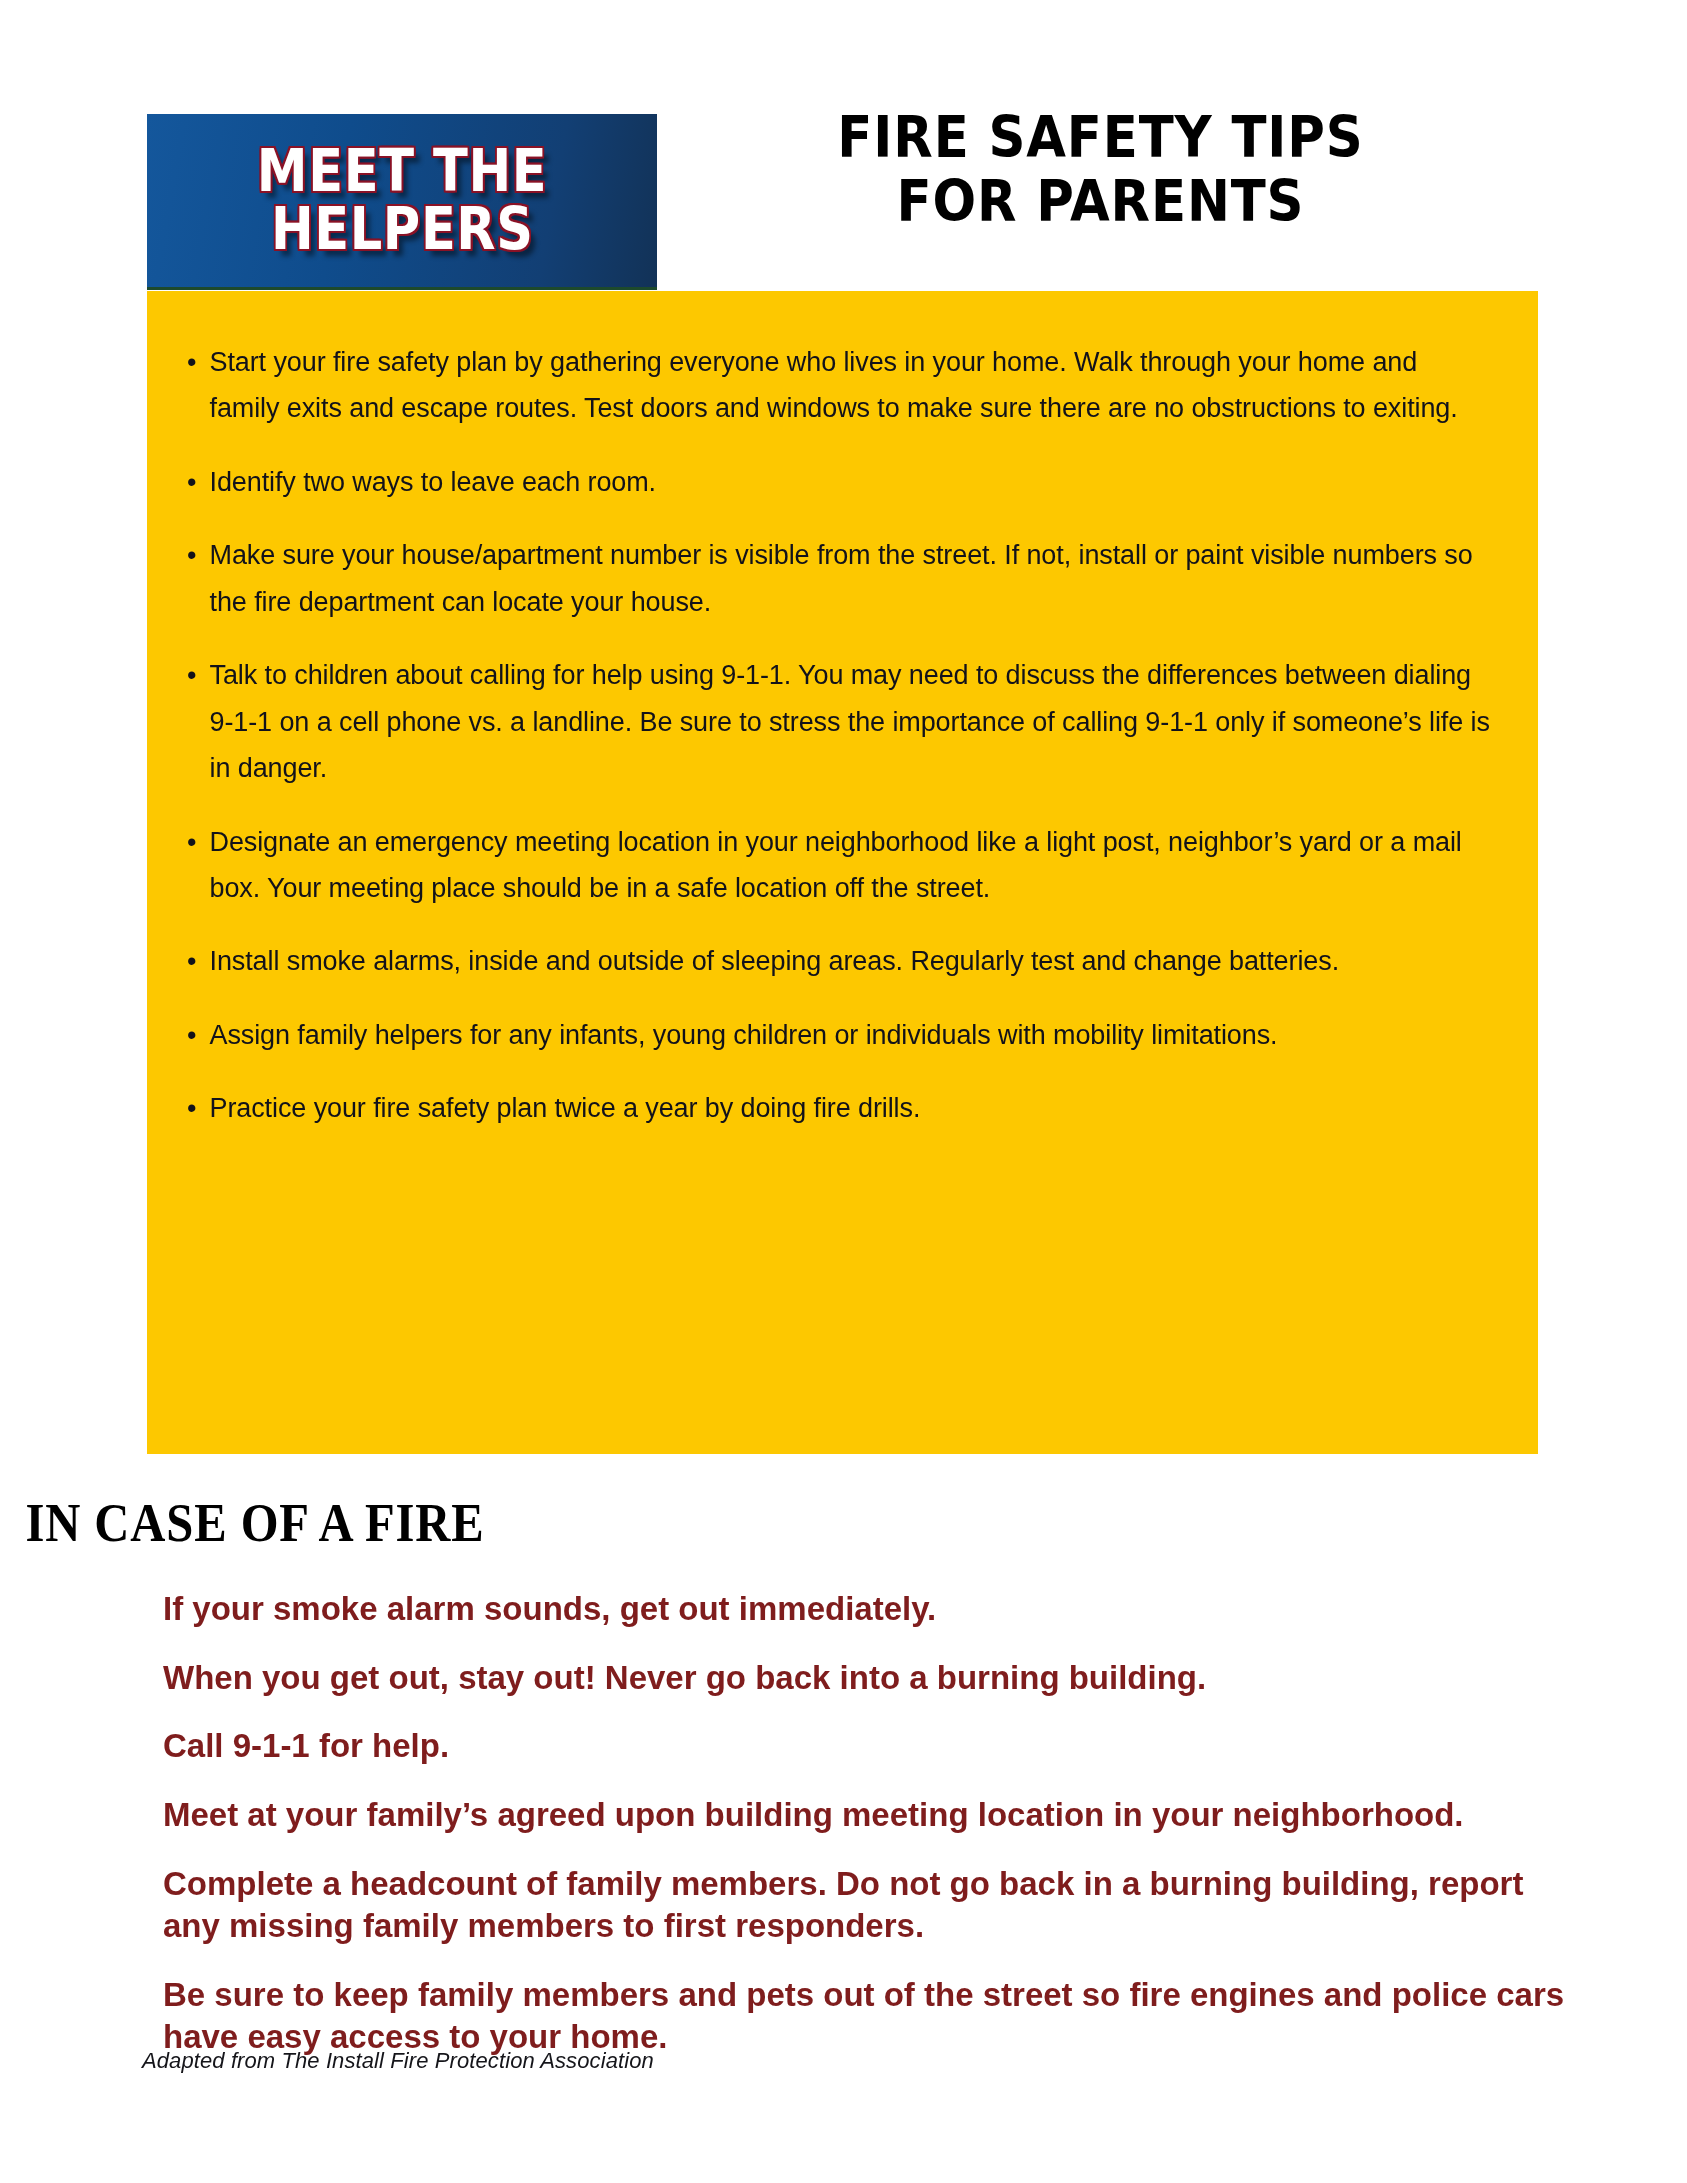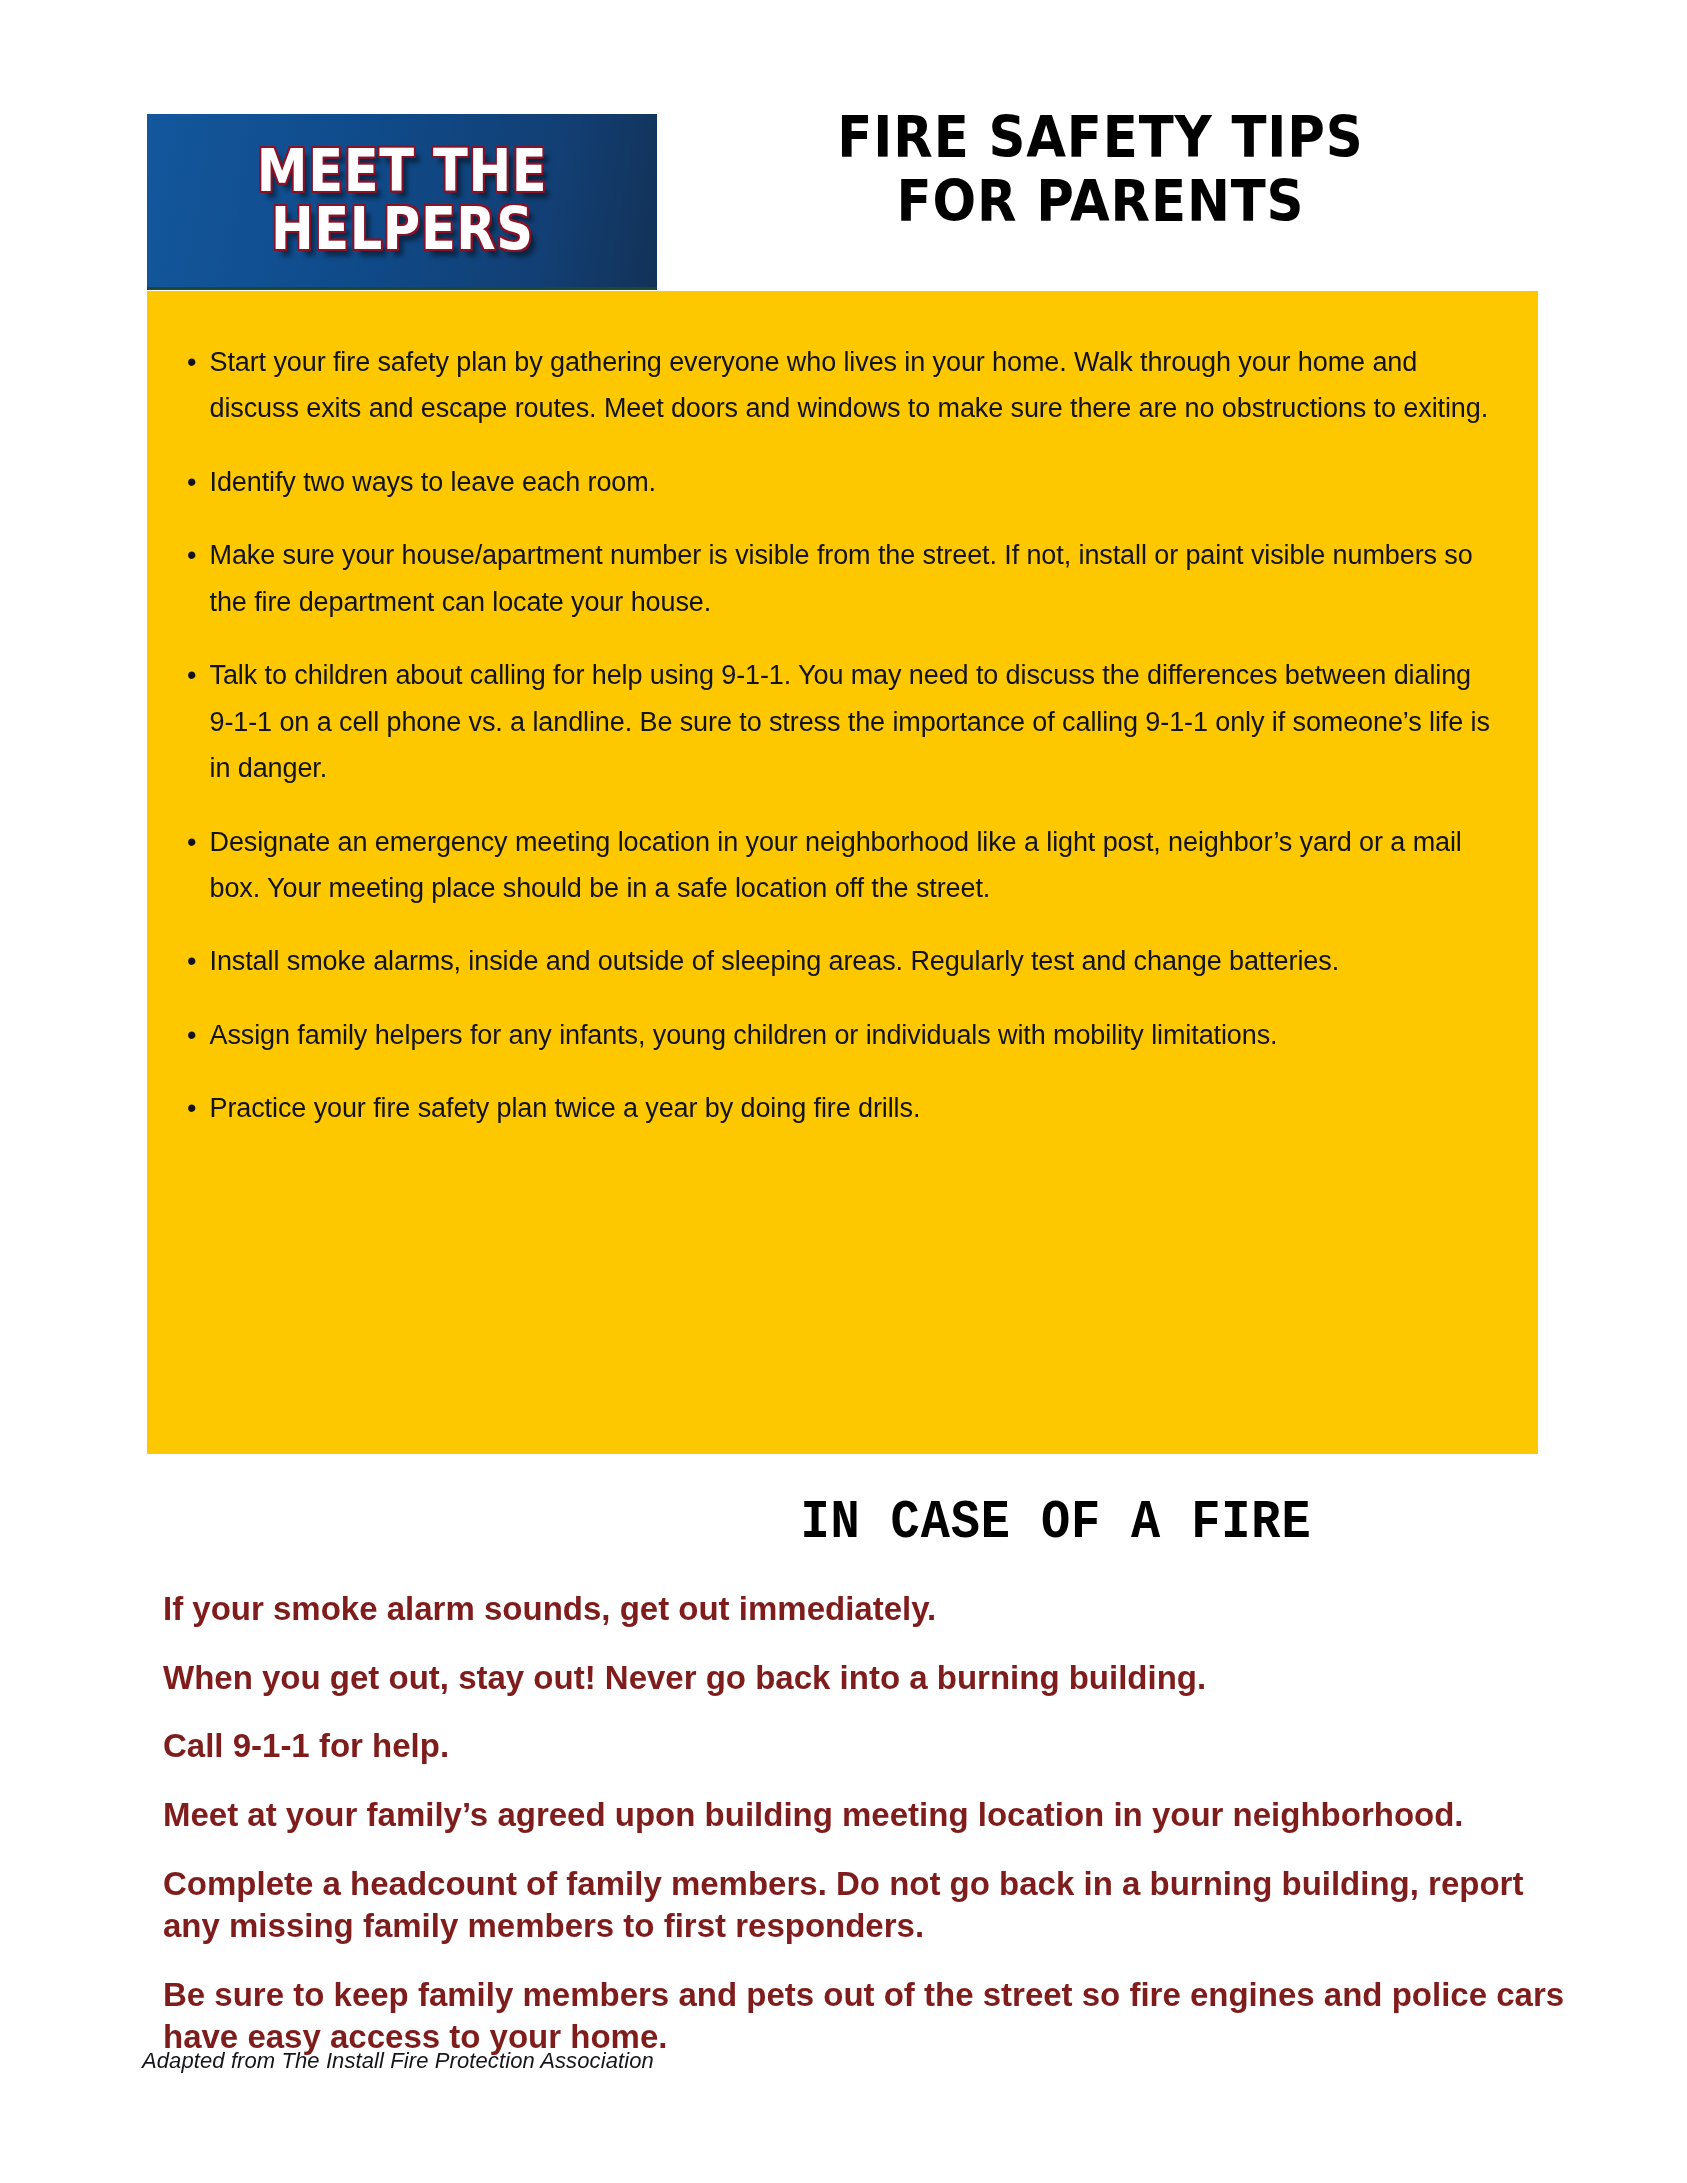--- a/index.html
+++ b/index.html
@@ -112,22 +112,22 @@
     flex: 1 1 auto;
     padding-right: 6.6px;
   }
 
   
   .fire-heading {
     position: absolute;
     left: 0;
     top: 1492px;
     width: 1340px;
-    text-align: right;
-    font-family: Liberation Mono, monospace;
+    text-align: left;
+    font-family: Liberation Serif, serif;
     font-weight: bold;
     font-size: 54px;
     letter-spacing: 1px;
     color: #000000;
   }
   .fire-heading span { display: inline-block; transform: scaleX(0.9); }
 
   .fire-list {
     position: absolute;
     left: 163px;
@@ -165,21 +165,21 @@
     <div class="t-line">FIRE SAFETY TIPS</div>
     <div class="t-line">FOR PARENTS</div>
   </div>
 
 </div>
 
 <div class="tips-panel">
 
   <div class="tip">
     <span class="dot">•</span>
-    <span class="tiptext">Start your fire safety plan by gathering everyone who lives in your home.  Walk through your home and discuss exits and escape routes. Meet doors and windows to make sure there are no obstructions to exiting.</span>
+    <span class="tiptext">Start your fire safety plan by gathering everyone who lives in your home.  Walk through your home and family exits and escape routes. Test doors and windows to make sure there are no obstructions to exiting.</span>
   </div>
 
   <div class="tip">
     <span class="dot">•</span>
     <span class="tiptext">Identify two ways to leave each room.</span>
   </div>
 
   <div class="tip">
     <span class="dot">•</span>
     <span class="tiptext">Make sure your house/apartment number is visible from the street. If not, install or paint visible numbers so the fire department can locate your house.</span>

